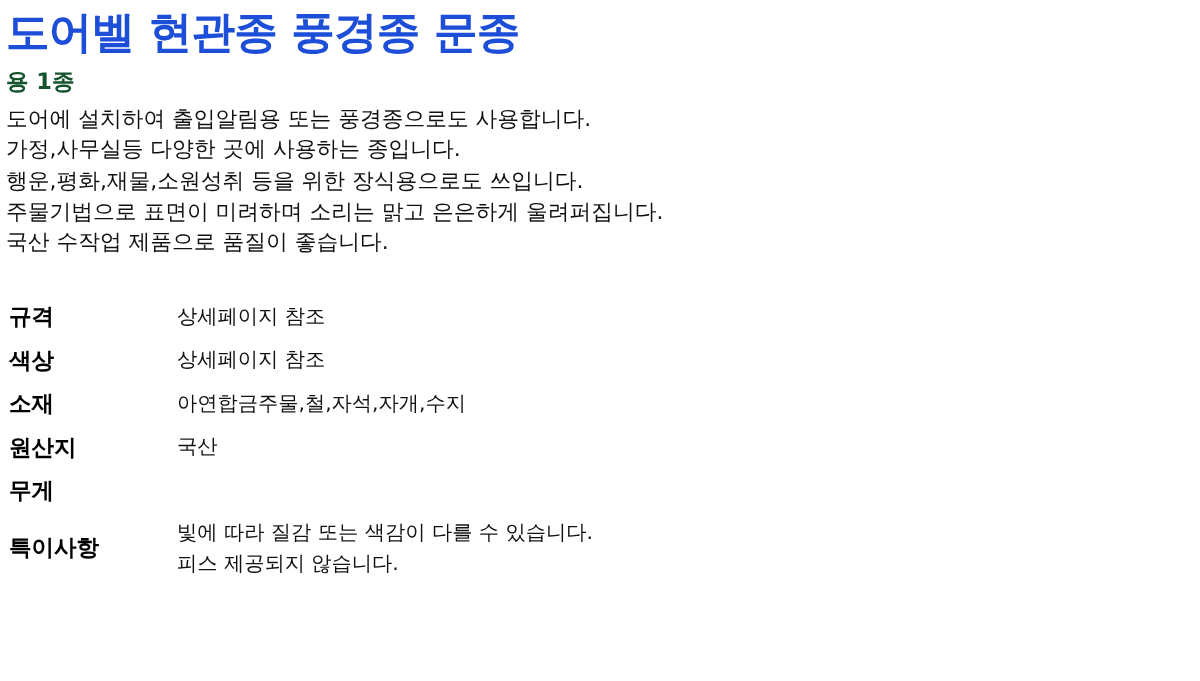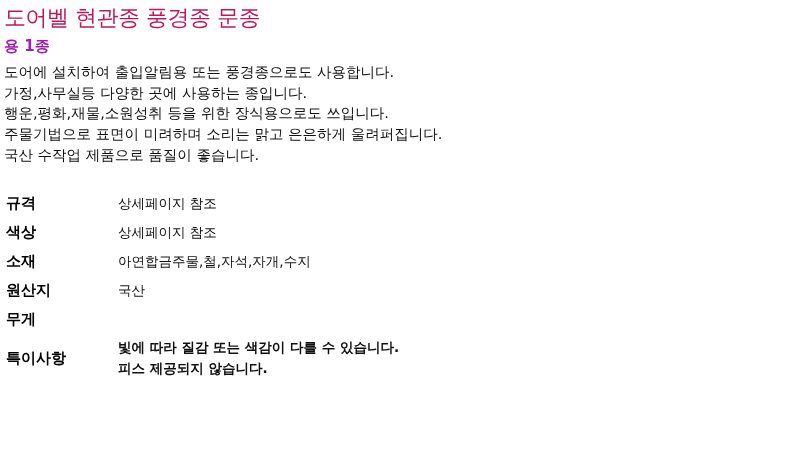--- a/index.html
+++ b/index.html
@@ -15,32 +15,32 @@
     overflow: hidden;
   }
   .page {
     position: relative;
     width: 800px;
     height: 454px;
     padding: 0;
     box-sizing: border-box;
   }
   .title {
-    font-size: 22px;
-    font-weight: normal;
+    font-size: 29px;
+    font-weight: bold;
     letter-spacing: -0.5px;
     line-height: 1.1;
     margin: 6px 0 0 4px;
-    color: #be185d;
+    color: #1d4ed8;
   }
   .subtitle {
     font-size: 15px;
     font-weight: bold;
     margin: 7px 0 0 4px;
-    color: #a21caf;
+    color: #14532d;
   }
   .desc {
     margin: 6px 0 0 4px;
   }
   .desc-line {
     font-size: 14.5px;
     line-height: 1.42;
     color: #111111;
     white-space: nowrap;
   }
@@ -62,21 +62,20 @@
     padding-left: 2px !important;
   }
   .spec-value {
     font-size: 13.5px;
     color: #111111;
     height: 29px;
   }
   .spec-value .vline {
     display: block;
     line-height: 1.55;
-    font-weight: bold;
   }
   .row-tall .spec-label,
   .row-tall .spec-value {
     height: 48px;
   }
 </style>
 </head>
 <body>
 
 <div class="page">

